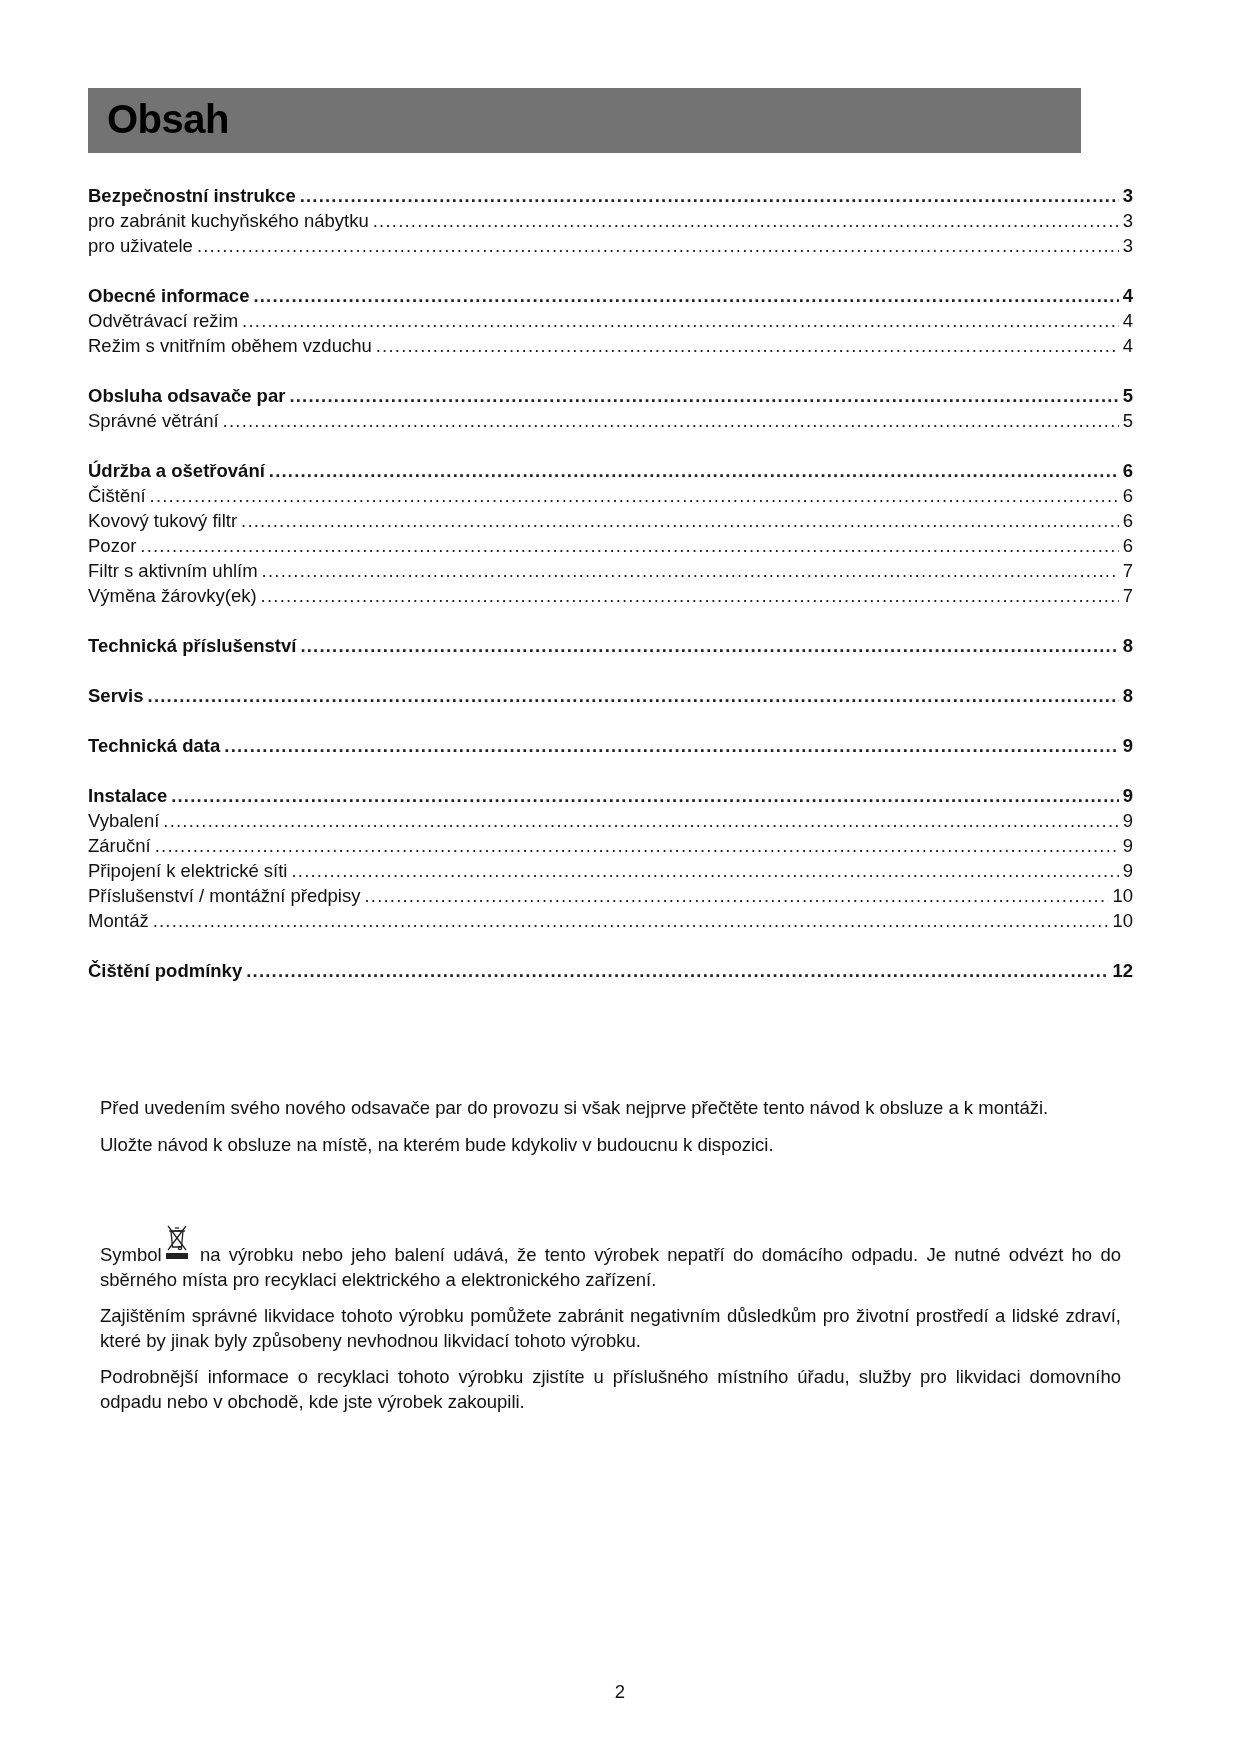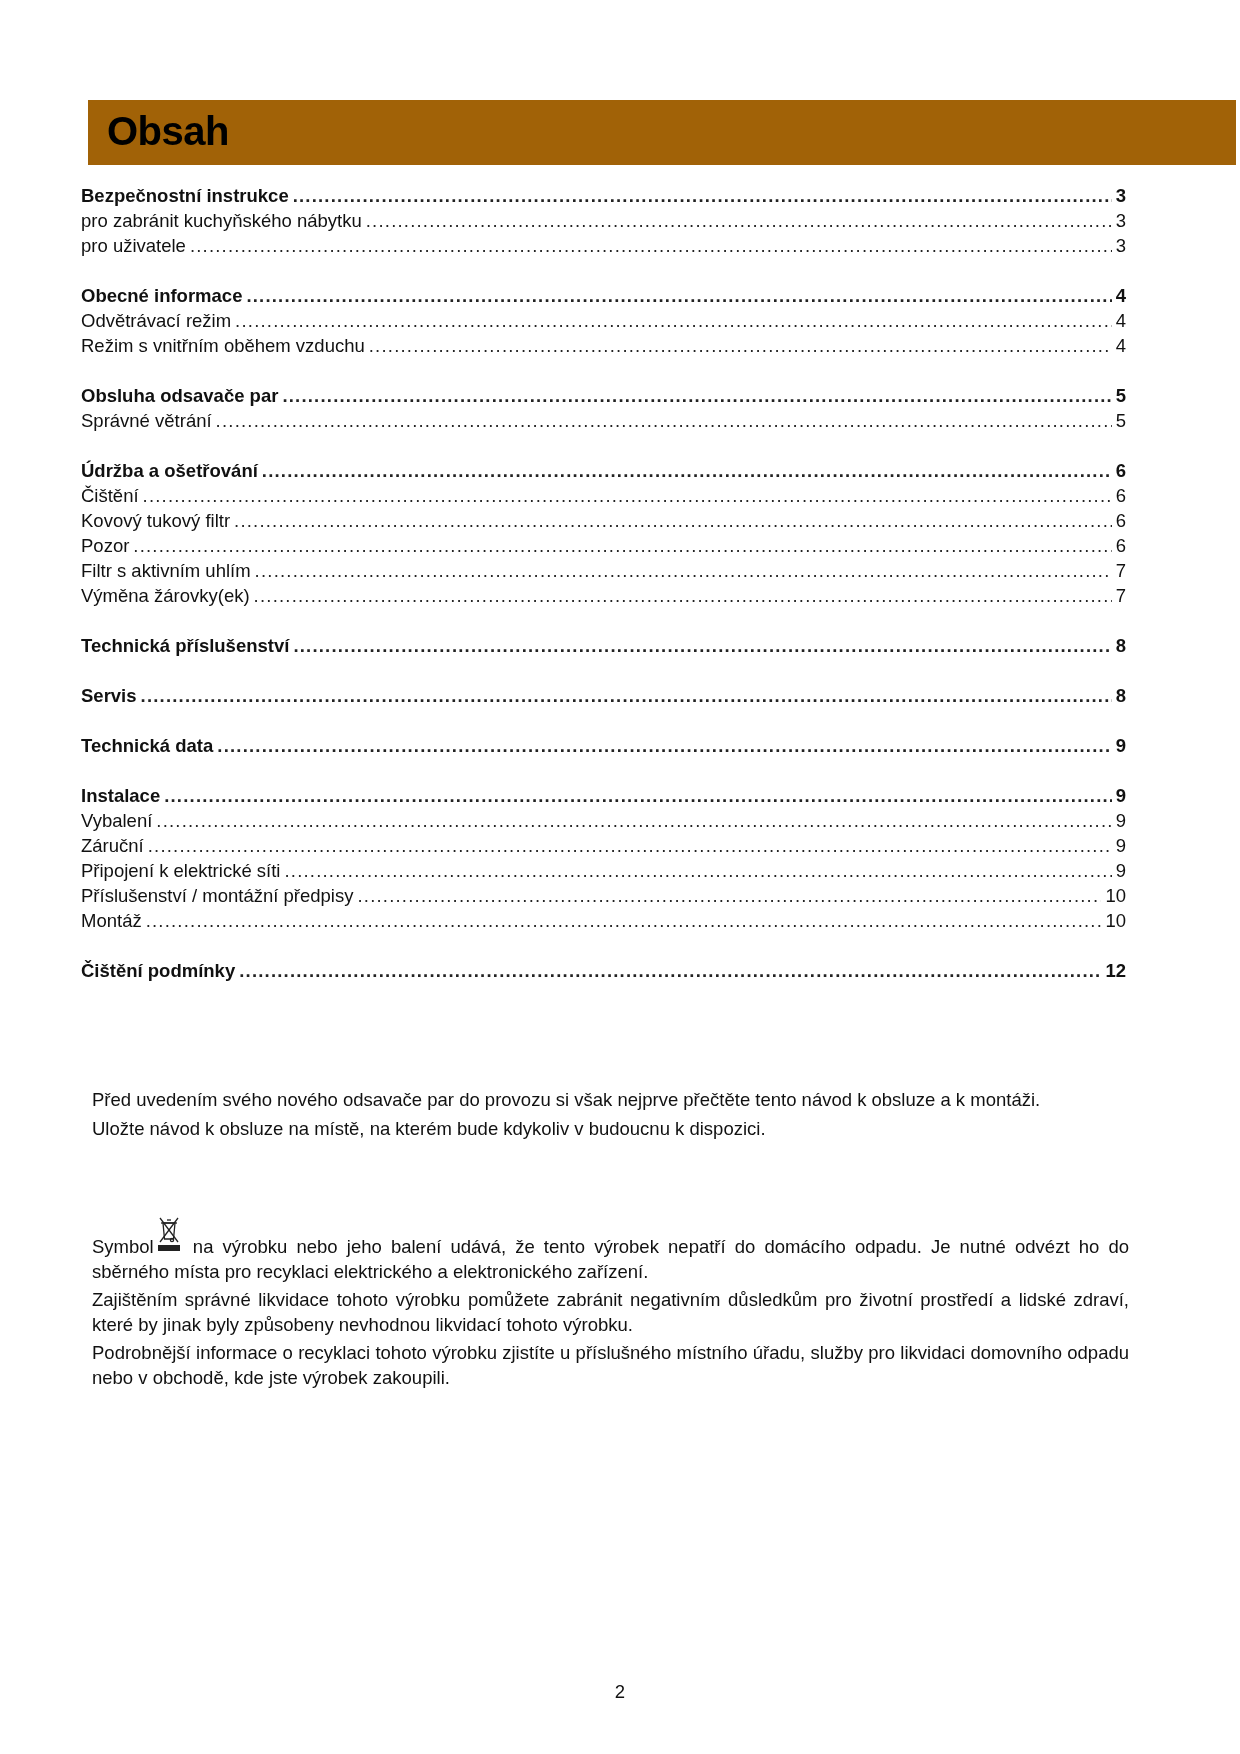--- a/index.html
+++ b/index.html
@@ -2,48 +2,47 @@
 <html><head>
 <meta charset="utf-8">
 <style>
   html, body { margin: 0; padding: 0; background: #ffffff; }
   body {
     width: 1240px; height: 1754px; position: relative; overflow: hidden;
     font-family: "Liberation Sans", "DejaVu Sans", sans-serif;
     color: #111111;
   }
   .header-bar {
-    position: absolute; left: 88px; top: 88px; width: 1148px; height: 65px;
-    background: #a16207;
-    margin-top: 12px;
+    position: absolute; left: 88px; top: 88px; width: 993px; height: 65px;
+    background: #737373;
   }
   .header-title {
     position: absolute; left: 19px; top: 9px;
     font-size: 40px; font-weight: bold; letter-spacing: -0.5px; color: #000;
   }
-  .toc { position: absolute; left: 81px; top: 183px; width: 1045px; }
+  .toc { position: absolute; left: 88px; top: 183px; width: 1045px; }
   .toc-row {
     display: flex; align-items: baseline; height: 25px; line-height: 25px;
     font-size: 18.5px; white-space: nowrap; overflow: hidden;
   }
   .toc-row.bold { font-weight: bold; }
   .toc-row .label { flex: 0 0 auto; padding-right: 4px; }
   .toc-row .leader {
     flex: 1 1 auto; overflow: hidden; letter-spacing: 1.2px; color: #222;
   }
   .toc-row .leader::before {
     content: "......................................................................................................................................................................................................................................................";
   }
   .toc-row .page { flex: 0 0 auto; padding-left: 4px; text-align: right; }
   .gap { height: 25px; }
   .para {
     position: absolute; left: 88px; width: 1045px;
     font-size: 18.5px; line-height: 24.6px; color: #111;
   }
-  .para p { margin: 4px; }
+  .para p { margin: 12px; }
   .p1 { top: 1084px; }
   .p2 { top: 1231px; }
   .p2 p { text-align: justify; }
   .weee {
     display: inline-block; position: relative; width: 26px; height: 20px;
     vertical-align: -2px; margin: 0 2px;
   }
   .weee svg { position: absolute; left: 0; bottom: 0; }
   .page-number {
     position: absolute; left: 0; width: 1240px; top: 1681px;

